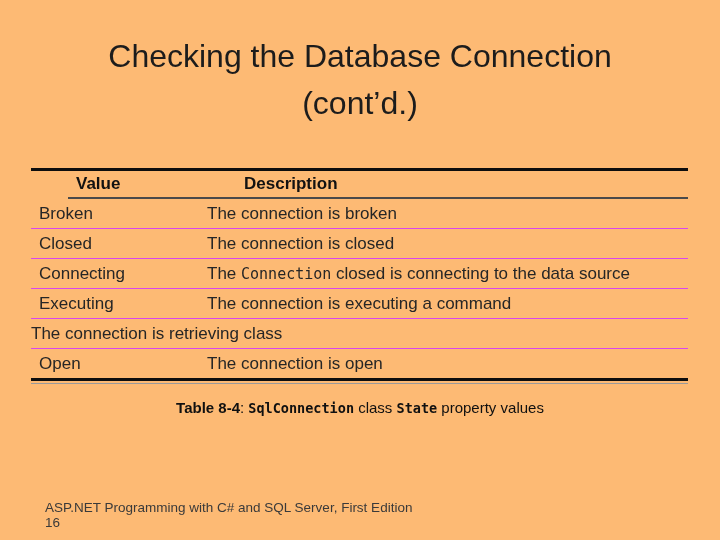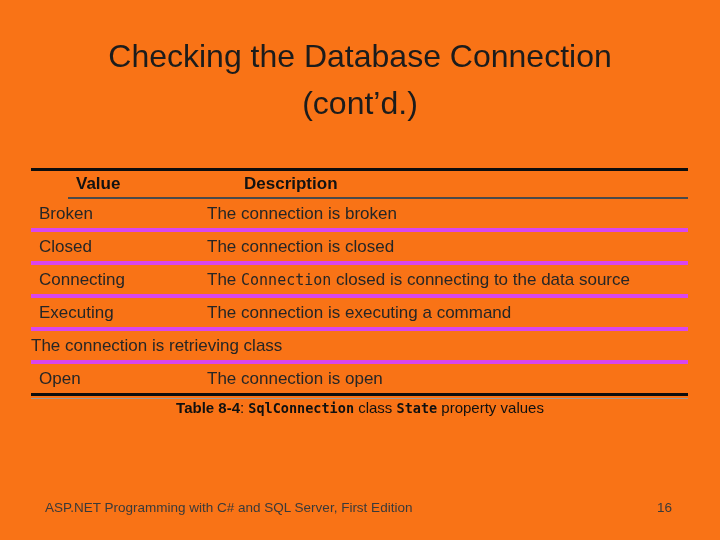--- a/index.html
+++ b/index.html
@@ -3,21 +3,21 @@
 <meta charset="utf-8">
 <style>
   html, body { margin: 0; padding: 0; }
   body {
     width: 720px; height: 540px;
     background: #ffffff;
     font-family: "Liberation Sans", sans-serif;
     position: relative;
     overflow: hidden;
   }
-  .slide { position: absolute; inset: 0; background: #f97316; }
+  .slide { position: absolute; inset: 0; background: #fdba74; }
 
   
   .title {
     position: absolute;
     top: 33px; left: 0; width: 720px;
     text-align: center;
     font-size: 32px;
     line-height: 47px;
     color: #1c1c1c;
   }
@@ -34,21 +34,21 @@
     height: 26px;
     border-bottom: 2px solid #4a4a4a;
     font-weight: bold;
     font-size: 17px;
     color: #121212;
     margin-left: 37px;
   }
   .trow {
     display: flex; align-items: center;
     height: 29px;
-    border-bottom: 4px solid #d946ef;
+    border-bottom: 1px solid #d946ef;
     font-size: 17px;
   }
   .trow:last-of-type { border-bottom: none; }
   .cell-value { flex: none; width: 168px; padding-left: 8px; }
   .cell-desc { flex: 1; }
   .cell-desc .mono, .cell-value .mono {
     font-family: "DejaVu Sans Mono", monospace;
     font-size: 15px;
     margin-top: 8px;
   }
@@ -71,20 +71,21 @@
     margin-top: 18px;
   }
 
   
   .footer {
     position: absolute;
     top: 500px; left: 45px; right: 48px;
     display: flex; justify-content: space-between; align-items: baseline;
     font-size: 13.5px;
     color: #3a3a3a;
+    flex-direction: column;
   }
 </style>
 </head>
 <body>
 
 <div class="slide">
 
   <div class="title">
     <div>Checking the Database Connection</div>
     <div>(cont’d.)</div>

